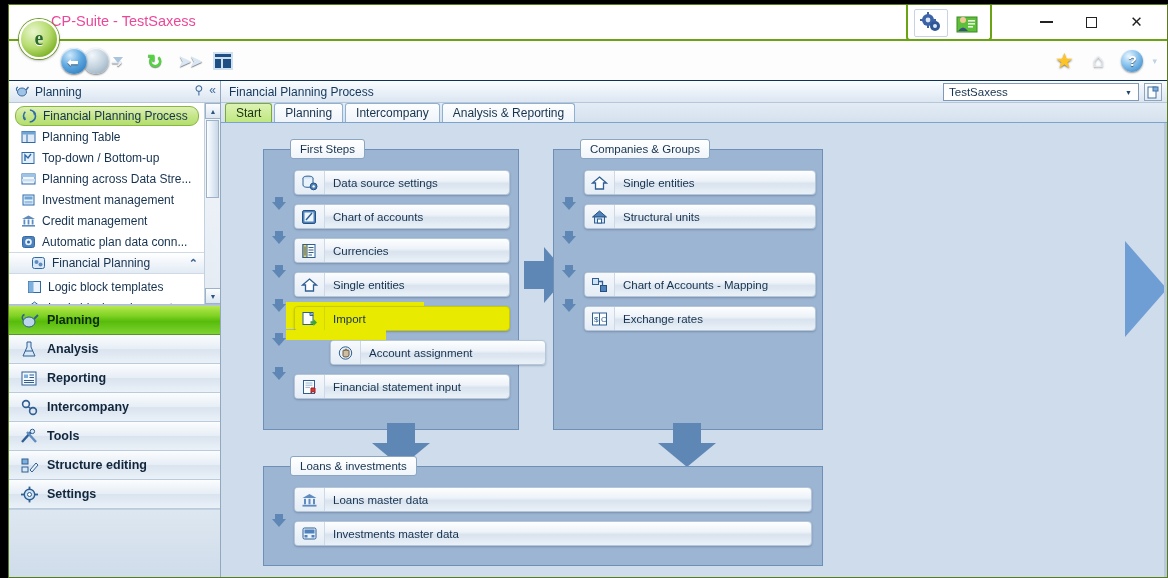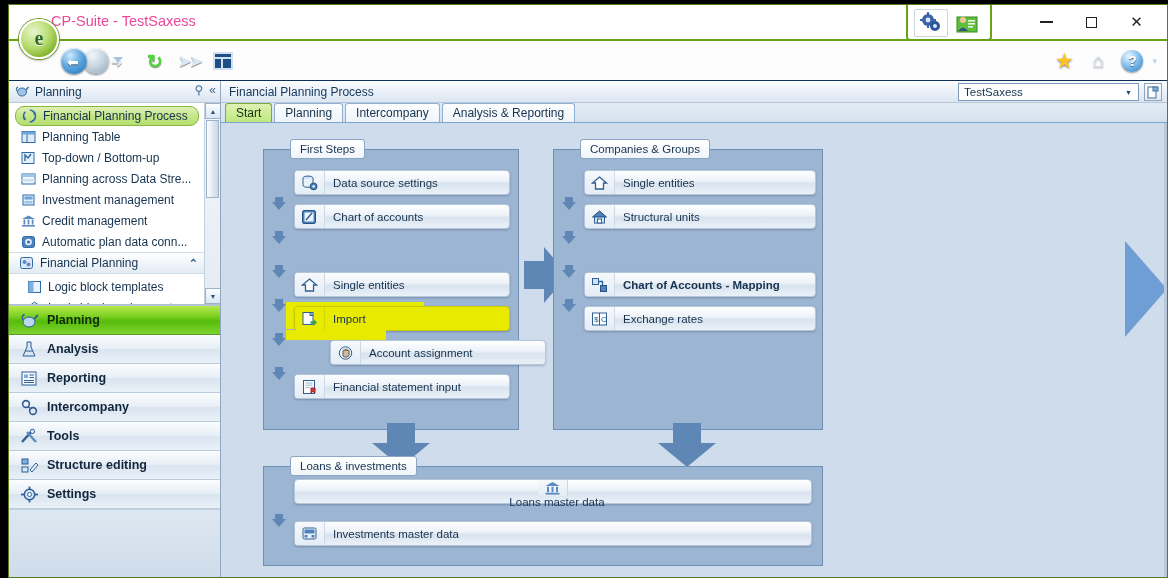--- a/index.html
+++ b/index.html
@@ -117,21 +117,21 @@
               border:1px solid #9db2c8; }
   .tree-list { padding:2px 0 0 0; }
   .tree-item { height:21px; display:flex; align-items:center; padding-left:10px; font-size:12px; color:#16324f;
                white-space:nowrap; }
   .tree-item .ti-ico { width:18px; height:16px; margin-right:5px; display:flex; align-items:center; justify-content:center; }
   .tree-item.selected > .selwrap {
      background:linear-gradient(180deg,#dff0b8 0%,#c6e68a 50%,#b4de6f 100%);
      border:1px solid #86b73f; border-radius:9px; padding:1px 10px 1px 4px; display:flex; align-items:center;
      margin-left:-4px;
   }
-  .group-row { height:22px; display:flex; align-items:center; padding-left:8px; font-size:12px; color:#16324f;
+  .group-row { height:22px; display:flex; align-items:center; padding-left:20px; font-size:12px; color:#16324f;
                background:linear-gradient(180deg,#ffffff 0%,#eef3f9 60%,#e2eaf3 100%);
                border-top:1px solid #cfdae6; border-bottom:1px solid #cfdae6; position:relative;}
   .group-row .gr-ico { width:18px; margin-right:5px; display:flex; align-items:center; justify-content:center; }
   .group-row .caret { position:absolute; right:22px; font-size:11px; color:#3a6391; font-weight:bold; }
   .tree-item.sub { padding-left:16px; }
 
   .navbtns { flex:1; display:flex; flex-direction:column; background:#e4ebf4;
              border-top:1px solid #b7c6d7; }
   .navbtn { height:29px; flex:0 0 29px; display:flex; align-items:center; padding-left:8px;
             font-size:12.5px; font-weight:bold; color:#12263b;
@@ -142,21 +142,21 @@
             border-bottom:1px solid #57962b; color:#0e2a06; }
   .navbtn .nb-ico { width:24px; margin-right:6px; display:flex; align-items:center; justify-content:center; }
   .nav-filler { flex:1; background:linear-gradient(180deg,#dde7f1,#cfdcea); border-top:1px solid #c4d1e0; }
 
   
   .content { flex:1; display:flex; flex-direction:column; background:#ccdaea; position:relative; }
   .content-head { height:22px; flex:0 0 22px; position:relative;
                   background:linear-gradient(180deg,#fbfdff 0%,#e9f0f8 55%,#dce6f1 100%);
                   border-bottom:1px solid #b7c6d8; }
   .crumb { position:absolute; left:8px; top:4px; font-size:12px; color:#14375c; }
-  .selbox { position:absolute; right:28px; top:2px; width:181px; height:18px;
+  .selbox { position:absolute; right:28px; top:2px; width:196px; height:18px;
             background:#fff; border:1px solid #7f9ab6; display:flex; align-items:center; padding:0 2px 0 5px;
             font-size:11.5px; color:#16324f; }
   .selbox .cv { flex:1; }
   .selbox .arw { width:15px; height:16px; display:flex; align-items:center; justify-content:center;
                  font-size:7px; color:#20456d; }
   .sel-side { position:absolute; right:5px; top:2px; width:18px; height:18px;
               background:linear-gradient(180deg,#fcfdff,#e3ebf4); border:1px solid #8ea5bc;
               display:flex; align-items:center; justify-content:center; }
 
   .tabstrip { height:20px; flex:0 0 20px; display:flex; align-items:flex-end; padding-left:4px; gap:2px;
@@ -552,20 +552,31 @@
               <svg width="17" height="16" viewBox="0 0 17 16">
                     <rect x="1.5" y="1.5" width="13" height="13" rx="1.6" fill="#4f82bd" stroke="#24507f"></rect>
                     <rect x="3.5" y="3.5" width="9" height="9" fill="#eef6fd"></rect>
                     <path d="M5 11 L11 4" stroke="#2f5e92" stroke-width="1.4"></path>
                   </svg>
             </span>
             <span class="s-lbl">Chart of accounts</span>
           </div>
           <div class="dnarrow" style="top:81px;"></div>
 
+          <div class="step" style="top:88px;">
+            <span class="s-ico">
+              <svg width="17" height="16" viewBox="0 0 17 16">
+                    <rect x="2" y="1.5" width="12" height="13" fill="#fbfdff" stroke="#2f5e92"></rect>
+                    <rect x="2" y="1.5" width="4" height="13" fill="#f2d14e" stroke="#2f5e92"></rect>
+                    <path d="M4 3.5 V12.5" stroke="#2f5e92"></path>
+                    <path d="M7.5 4.5 H12.5 M7.5 7 H12.5 M7.5 9.5 H12.5 M7.5 12 H11" stroke="#2f5e92"></path>
+                  </svg>
+            </span>
+            <span class="s-lbl">Currencies</span>
+          </div>
           <div class="dnarrow" style="top:115px;"></div>
 
           <div class="step" style="top:122px;">
             <span class="s-ico">
               <svg width="17" height="16" viewBox="0 0 17 16">
                     <path d="M8.5 2 L15.5 8 H12.5 V14 H4.5 V8 H1.5z" fill="#fbfdff" stroke="#2f5e92" stroke-width="1.3"></path>
                   </svg>
             </span>
             <span class="s-lbl">Single entities</span>
           </div>
@@ -634,21 +645,21 @@
                     <rect x="3.5" y="8" width="10" height="6" fill="#cfe3f5" stroke="#2f5e92"></rect>
                     <rect x="6.5" y="10" width="4" height="4" fill="#fbfdff" stroke="#2f5e92"></rect>
                   </svg>
             </span>
             <span class="s-lbl">Structural units</span>
           </div>
           <div class="dnarrow" style="top:81px;"></div>
 
           <div class="dnarrow" style="top:115px;"></div>
 
-          <div class="step" style="top:122px; width:232px;font-weight:bold;">
+          <div class="step" style="top:122px; width:232px;">
             <span class="s-ico">
               <svg width="17" height="16" viewBox="0 0 17 16">
                     <rect x="1.5" y="1.5" width="6" height="6" fill="#cfe3f5" stroke="#2f5e92"></rect>
                     <rect x="9.5" y="8.5" width="6" height="6" fill="#4f82bd" stroke="#24507f"></rect>
                     <path d="M7.5 4.5 H11.5 V8.5" stroke="#2f5e92" stroke-width="1.3" fill="none"></path>
                   </svg>
             </span>
             <span class="s-lbl">Chart of Accounts - Mapping</span>
           </div>
           <div class="dnarrow" style="top:149px;"></div>
@@ -671,21 +682,21 @@
               <div class="head"></div>
         </div>
         <div class="bigdown" style="left:437px; top:300px;">
           <div class="shaft"></div>
               <div class="head"></div>
         </div>
 
         <div class="grp" style="left:42px; top:343px; width:560px; height:100px;">
           <div class="grp-title">Loans &amp; investments</div>
 
-          <div class="step" style="top:12px; width:518px;flex-direction:column;">
+          <div class="step" style="top:20px; width:518px;">
             <span class="s-ico">
               <svg width="17" height="16" viewBox="0 0 17 16">
                     <path d="M8.5 2 L15.5 6 H1.5z" fill="#5e8cc0"></path>
                     <rect x="3" y="6.8" width="2" height="5.5" fill="#5e8cc0"></rect>
                     <rect x="7.5" y="6.8" width="2" height="5.5" fill="#5e8cc0"></rect>
                     <rect x="12" y="6.8" width="2" height="5.5" fill="#5e8cc0"></rect>
                     <rect x="1.5" y="12.8" width="14" height="1.8" fill="#5e8cc0"></rect>
                   </svg>
             </span>
             <span class="s-lbl">Loans master data</span>

